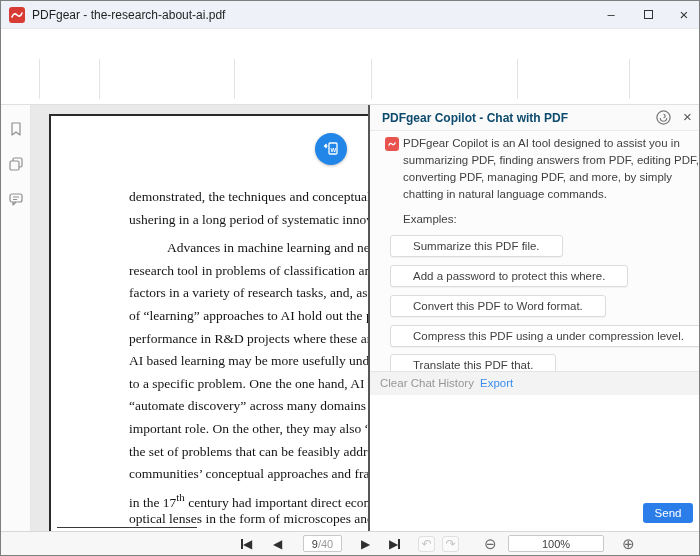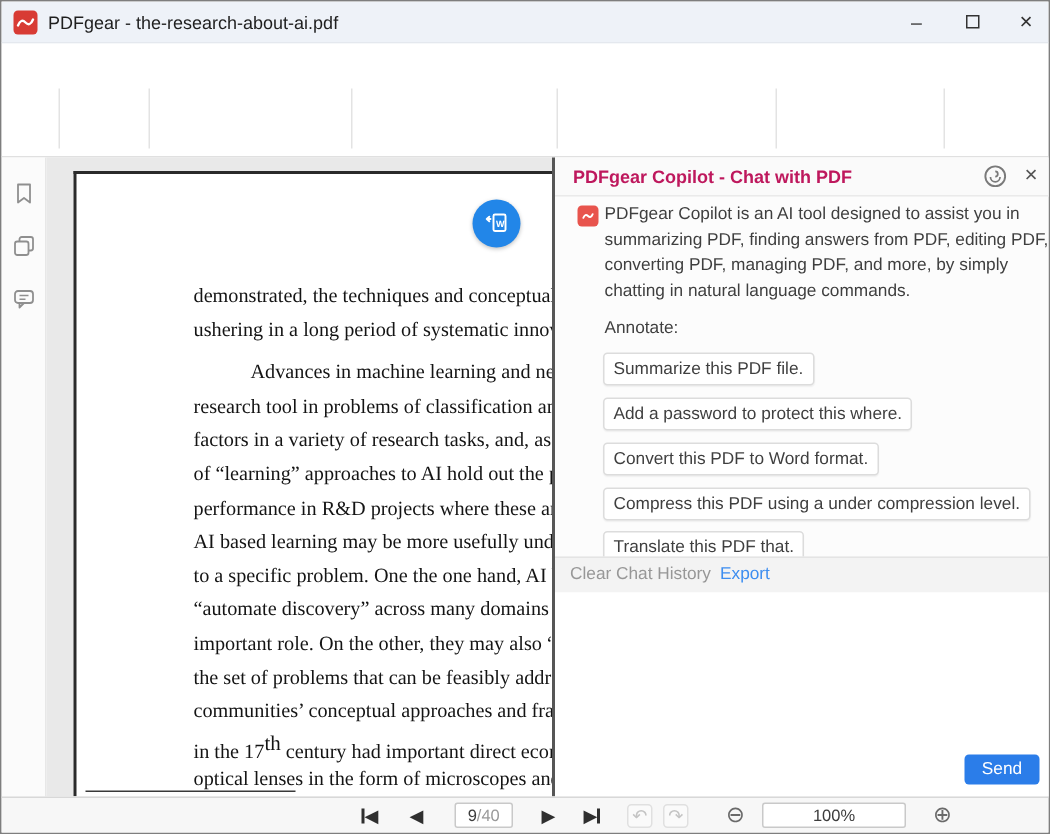--- a/index.html
+++ b/index.html
@@ -35,33 +35,33 @@
   .tsep { top:6px; width:1px; height:40px; background:#e3e3e3; position:absolute; }
   .circle-glyph { font-size:15px; color:#5f5f5f; line-height:1; }
 
   
   #sidebar { left:0; top:104px; width:30px; height:426px; background:#fbfbfb; border-right:1px solid #e7e7e7; }
   #docarea { left:30px; top:104px; width:337px; height:426px; background:#e9e9e9; overflow:hidden; }
   #page { position:absolute; left:18px; top:9px; width:370px; height:417px; background:#fff; border-left:2px solid #2a2a2a; border-top:2px solid #2a2a2a; }
   #doctext { position:absolute; left:78px; top:70px; width:300px; font-family:"Liberation Serif", serif; font-size:13.5px; color:#141414; }
   .dline { white-space:nowrap; height:22.6px; line-height:22.6px; }
   .dline.indent { padding-left:38px; margin-top:6px; }
-  .sup { font-size:14px; vertical-align:super; }
+  .sup { font-size:11px; vertical-align:super; }
   #footnote-rule { position:absolute; left:6px; top:411px; width:140px; height:1px; background:#3a3a3a; }
   #word-fab { position:absolute; left:284px; top:28px; width:32px; height:32px; border-radius:50%; background:#2286e8; display:flex; align-items:center; justify-content:center; box-shadow:0 1px 3px rgba(0,0,0,.25); }
   #splitter { left:367px; top:104px; width:2px; height:426px; background:#565656; }
 
   
   #panel { left:369px; top:104px; width:330px; height:426px; background:#fcfcfc; }
   #panel-header { position:absolute; left:0; top:0; width:100%; height:26px; background:#fafafa; border-bottom:1px solid #eaeaea; }
-  #panel-title { position:absolute; left:12px; top:6px; font-size:12px; font-weight:600; color:#be185d; }
+  #panel-title { position:absolute; left:12px; top:6px; font-size:12px; font-weight:600; color:#0c4a6e; }
   #copilot-avatar { position:absolute; left:15px; top:32px; width:14px; height:14px; background:#e8544d; border-radius:3px; display:flex; align-items:center; justify-content:center; }
   #intro { position:absolute; left:33px; top:30px; width:296px; font-size:11.5px; line-height:17px; color:#3f3f3f; }
   #examples-label { position:absolute; left:33px; top:108px; font-size:11.5px; color:#3f3f3f; }
-  .exbtn { position:absolute; left:32px; height:22px; padding:0 6px; background:#fff; border:1px solid #dcdcdc; border-radius:3px; font-size:11.5px; color:#3f3f3f; line-height:20px; white-space:nowrap; box-shadow:0 1px 1px rgba(0,0,0,.05); }
+  .exbtn { position:absolute; left:20px; height:22px; padding:0 22px; background:#fff; border:1px solid #dcdcdc; border-radius:3px; font-size:11.5px; color:#3f3f3f; line-height:20px; white-space:nowrap; box-shadow:0 1px 1px rgba(0,0,0,.05); }
   #panel-footer { position:absolute; left:0; top:266px; width:100%; height:24px; background:#f3f3f3; border-top:1px solid #e4e4e4; }
   #clear-link { position:absolute; left:10px; top:5px; font-size:11.5px; color:#979797; }
   #export-link { position:absolute; left:110px; top:5px; font-size:11.5px; color:#3e8ef0; }
   #chat-input { position:absolute; left:0; top:290px; width:100%; height:136px; background:#fff; border:0; resize:none; outline:none; font-family:"Liberation Sans", sans-serif; font-size:12px; padding:8px; }
   #send-btn { position:absolute; left:273px; top:398px; width:50px; height:20px; background:#2b7de9; color:#fff; border:0; border-radius:3px; font-size:11.5px; font-family:"Liberation Sans", sans-serif; }
 
   
   #statusbar { left:0; top:530px; width:698px; height:25px; background:#f7f7f7; border-top:1px solid #d8d8d8; }
   .nav { top:5px; font-size:12px; color:#2f2f2f; line-height:14px; display:flex; align-items:center; }
   .navbar-line { width:2px; height:10px; background:#2f2f2f; }
@@ -240,21 +240,21 @@
       </div>
       <div class="abs" style="left:313px; top:3px; font-size:15px; color:#555;"><span>×</span></div>
     </div>
 
     <div id="copilot-avatar">
       <svg width="10" height="10" viewBox="0 0 16 16">
           <path d="M3 10 Q5 5 8 8 Q11 11 13 6" stroke="#fff" stroke-width="2" fill="none" stroke-linecap="round"></path>
         </svg>
     </div>
     <div id="intro">PDFgear Copilot is an AI tool designed to assist you in summarizing PDF, finding answers from PDF, editing PDF, converting PDF, managing PDF, and more, by simply chatting in natural language commands.</div>
-    <div id="examples-label">Annotate:</div>
+    <div id="examples-label">Examples:</div>
 
     <div class="exbtn" style="top:130px;">Summarize this PDF file.</div>
     <div class="exbtn" style="top:160px;">Add a password to protect this where.</div>
     <div class="exbtn" style="top:190px;">Convert this PDF to Word format.</div>
     <div class="exbtn" style="top:220px;">Compress this PDF using a under compression level.</div>
     <div class="exbtn" style="top:249px;">Translate this PDF that.</div>
 
     <div id="panel-footer">
       <span id="clear-link">Clear Chat History</span>
       <span id="export-link">Export</span>

